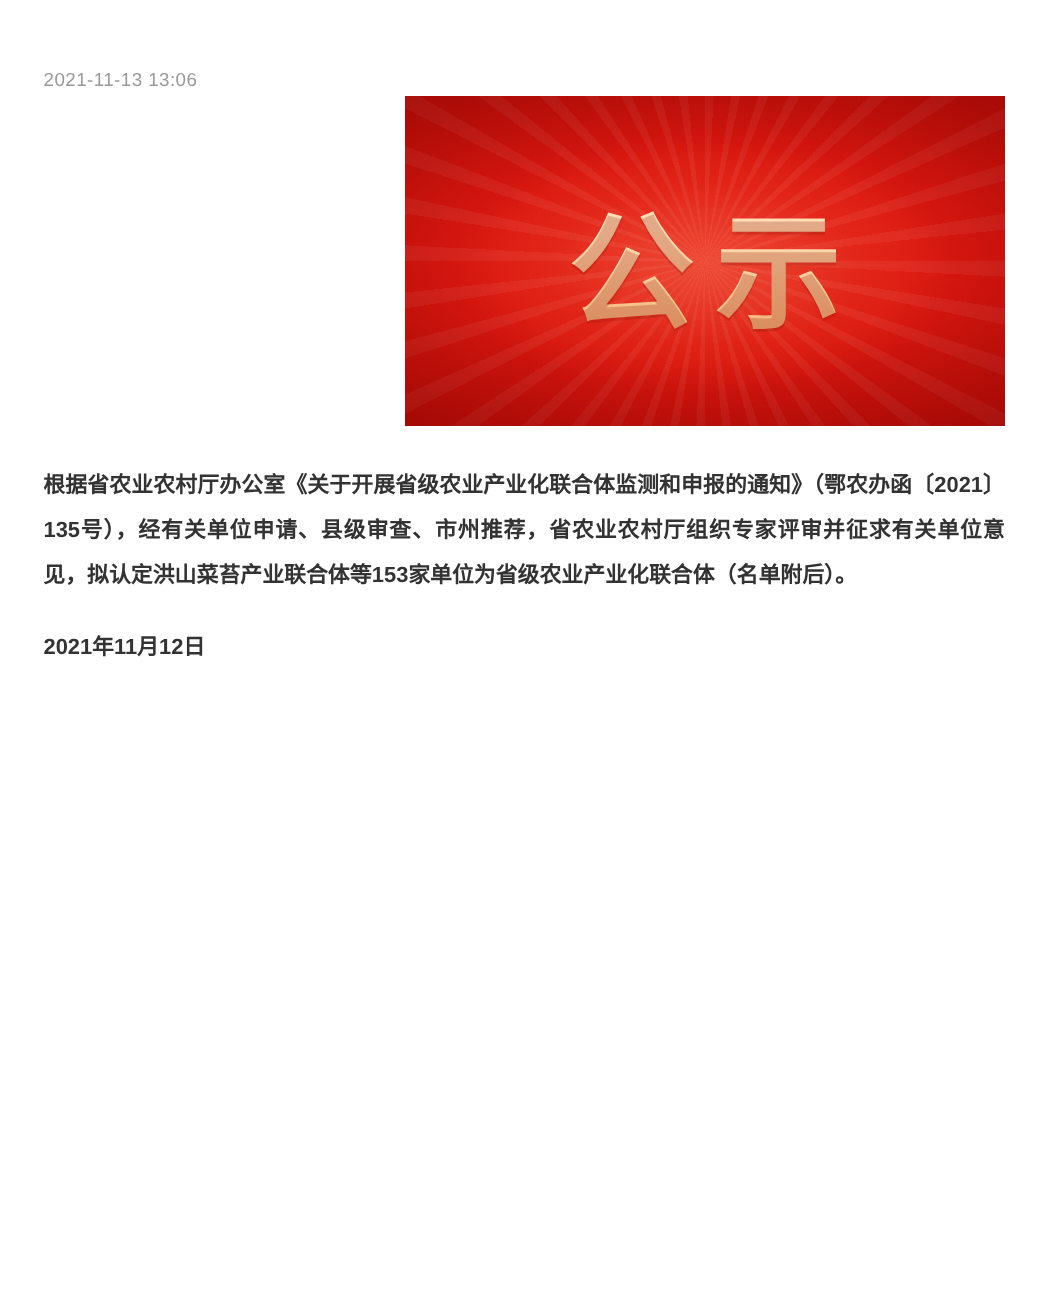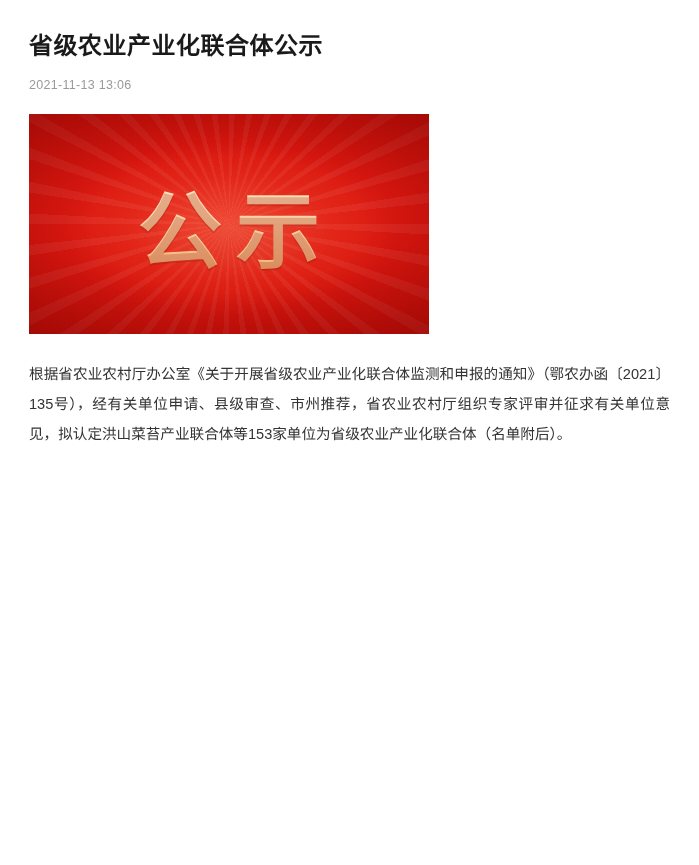--- a/index.html
+++ b/index.html
@@ -29,23 +29,23 @@
     letter-spacing: 0.5px;
     margin: 0 0 0 0;
   }
   .article-date {
     margin-top: 16px;
     font-size: 12.5px;
     color: #9a9a9a;
     letter-spacing: 0.3px;
   }
   .banner-wrap {
-    margin-top: 22px;
+    margin-top: 4px;
     display: flex;
-    justify-content: flex-start;
+    justify-content: flex-end;
   }
   .banner {
     width: 400px;
     height: 220px;
     position: relative;
     overflow: hidden;
     background:
       radial-gradient(ellipse 120% 90% at 50% 48%, #e8241b 0%, #d8160f 38%, #bf0d08 68%, #a60a06 100%);
   }
   .banner .rays {
@@ -91,43 +91,44 @@
   }
   .body-text {
     margin-top: 26px;
     font-size: 14.6px;
     line-height: 2.05;
     color: #333333;
     text-align: justify;
   }
   .body-text p {
     margin: 0 0 18px 0;
+    font-weight: bold;
   }
   .body-text p:last-child {
     margin-bottom: 0;
   }
   .p-tight {
     margin-bottom: 14px !important;
   }
 </style>
 </head>
 <body>
 
 <div class="page">
 
-  <h1 class="article-title">省级农业产业化联合体公示</h1>
 
   <div class="article-date">2021-11-13 13:06</div>
 
   <div class="banner-wrap">
     <div class="banner">
       <div class="rays"></div>
       <div class="glow"></div>
       <div class="vignette"></div>
       <div class="banner-text">公示</div>
     </div>
   </div>
 
   <div class="body-text">
     <p>根据省农业农村厅办公室《关于开展省级农业产业化联合体监测和申报的通知》（鄂农办函〔2021〕135号），经有关单位申请、县级审查、市州推荐，省农业农村厅组织专家评审并征求有关单位意见，拟认定洪山菜苔产业联合体等153家单位为省级农业产业化联合体（名单附后）。</p>
+    <p>2021年11月12日</p>
   </div>
 
 </div>
 
 </body></html>

